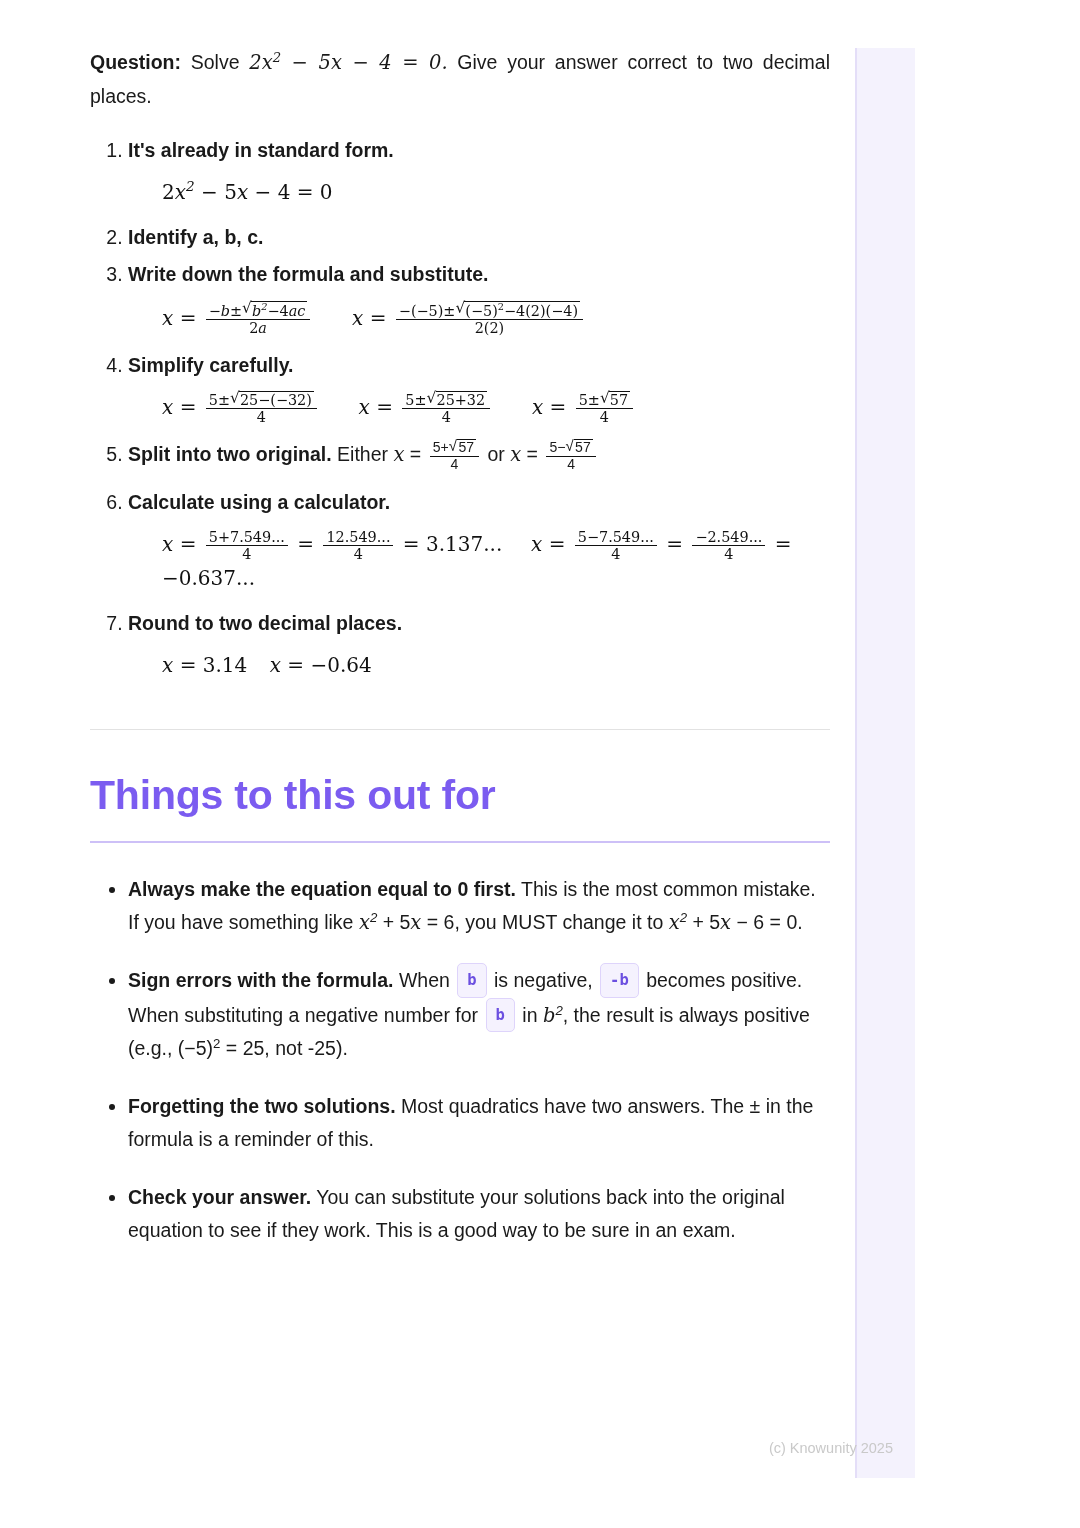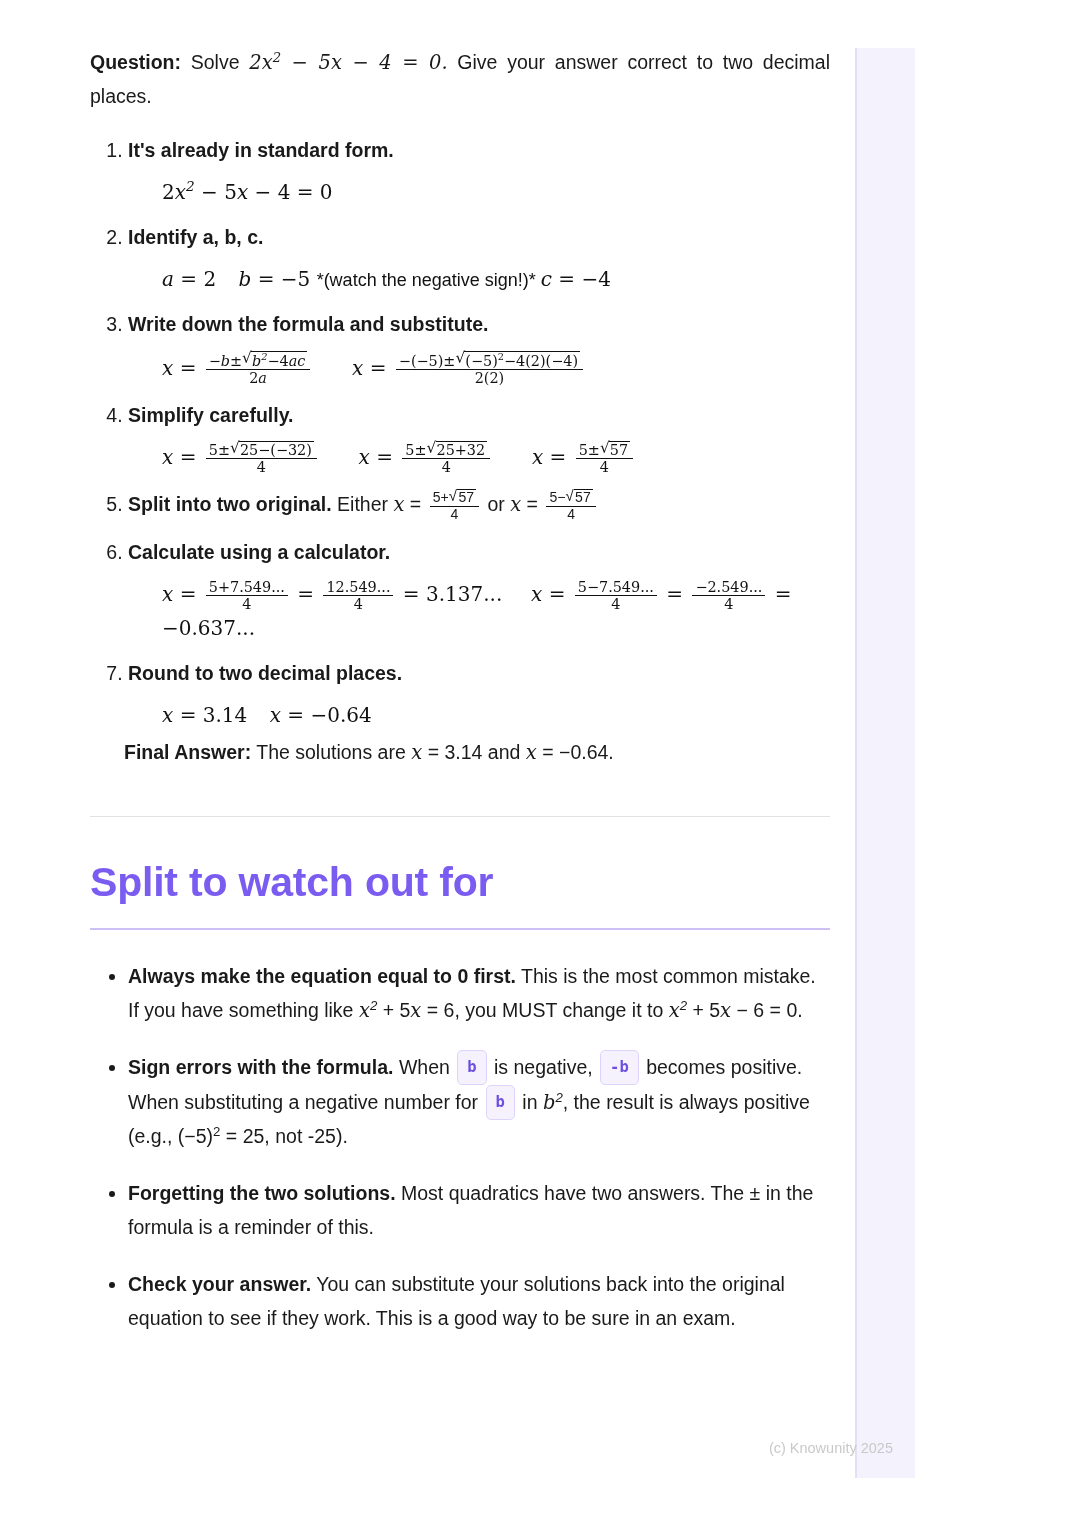--- a/index.html
+++ b/index.html
@@ -209,25 +209,20 @@
 
       <li>
         <span class="step-title">It's already in standard form.</span>
         <div class="math-block">
           2<span class="mi">x</span><sup>2</sup> − 5<span class="mi">x</span> − 4 = 0
         </div>
       </li>
 
       <li>
         <span class="step-title">Identify a, b, c.</span>
-        <div class="math-block">
-          <span class="mi">a</span> = 2 <span class="gap-md"></span><span class="mi">b</span> = −5
-          <span style="font-family:'Liberation Sans',sans-serif;font-size:18px;"> *(watch the negative sign!)* </span>
-          <span class="mi">c</span> = −4
-        </div>
       </li>
 
       <li>
         <span class="step-title">Write down the formula and substitute.</span>
         <div class="math-block">
           <span class="mi">x</span> =
           <span class="frac"><span class="num">−<span class="mi">b</span>±<span class="sqrt"><span class="rad"><span class="mi">b</span><sup>2</sup>−4<span class="mi">ac</span></span></span></span><span class="den">2<span class="mi">a</span></span></span>
           <span class="gap-lg"></span>
           <span class="mi">x</span> =
           <span class="frac"><span class="num">−(−5)±<span class="sqrt"><span class="rad">(−5)<sup class="upsup">2</sup>−4(2)(−4)</span></span></span><span class="den">2(2)</span></span>
@@ -276,28 +271,24 @@
       </li>
 
       <li>
         <span class="step-title">Round to two decimal places.</span>
         <div class="math-block" style="margin-bottom:4px;">
           <span class="mi">x</span> = 3.14 <span class="gap-md"></span><span class="mi">x</span> = −0.64
         </div>
       </li>
     </ol>
 
-    <p class="final-line">
-      <b>Final Answer:</b>
-      <span>The solutions are <span class="mi">x</span> = 3.14 and <span class="mi">x</span> = −0.64.</span>
-    </p>
 
     <hr class="sep">
 
-    <h2 class="watch">Split to watch out for</h2>
+    <h2 class="watch">Things to this out for</h2>
     <div class="watch-underline"></div>
 
     <ul class="watchlist">
 
       <li>
         <span class="lead">Always make the equation equal to 0 first.</span>
         <span>
           This is the most common mistake. If you have something like <span class="mi">x</span><sup>2</sup> + 5<span class="mi">x</span> = 6, you MUST change it to <span class="mi">x</span><sup>2</sup> + 5<span class="mi">x</span> − 6 = 0.
         </span>
       </li>

